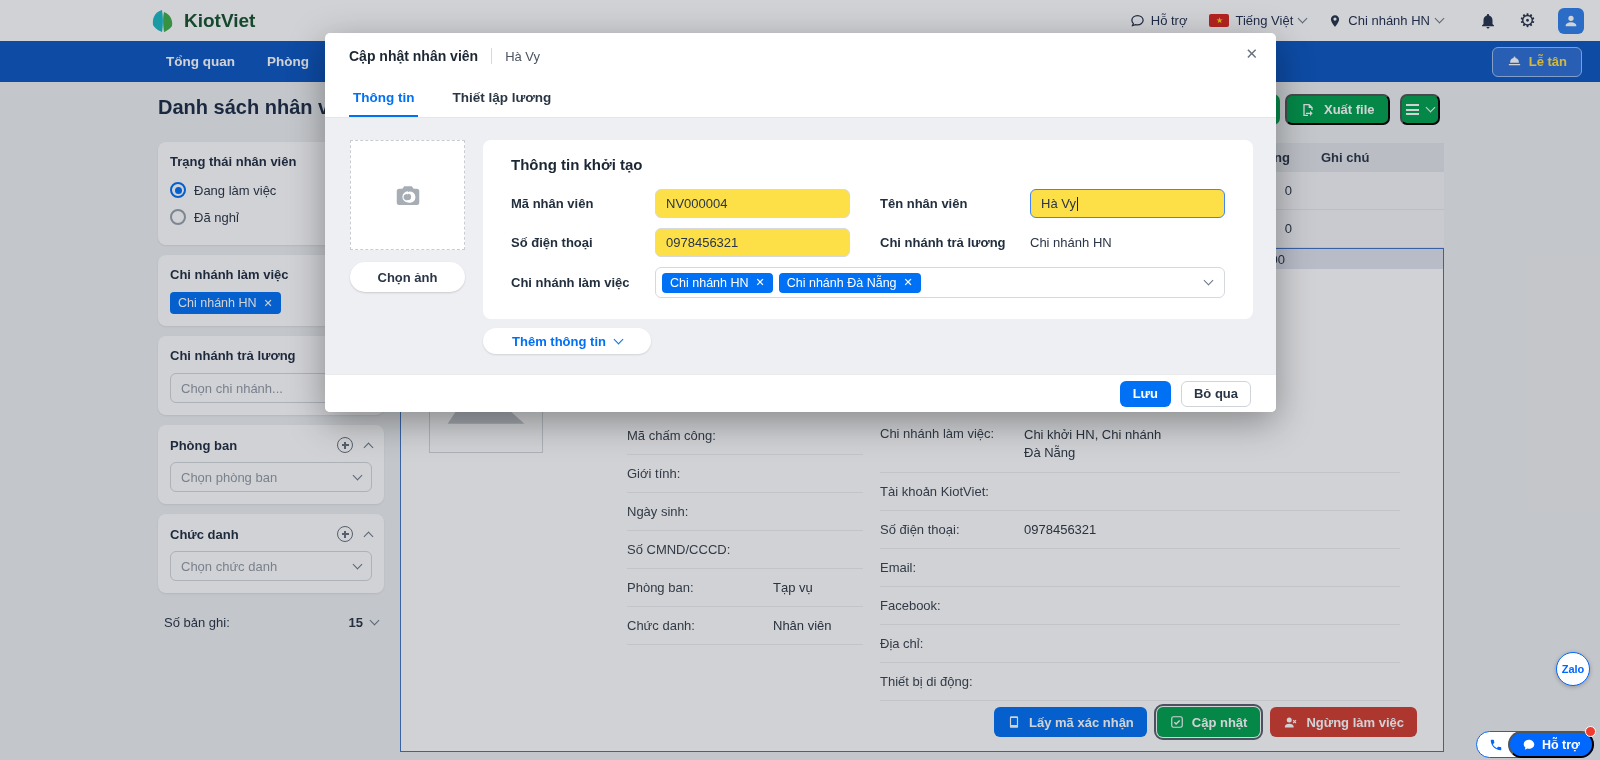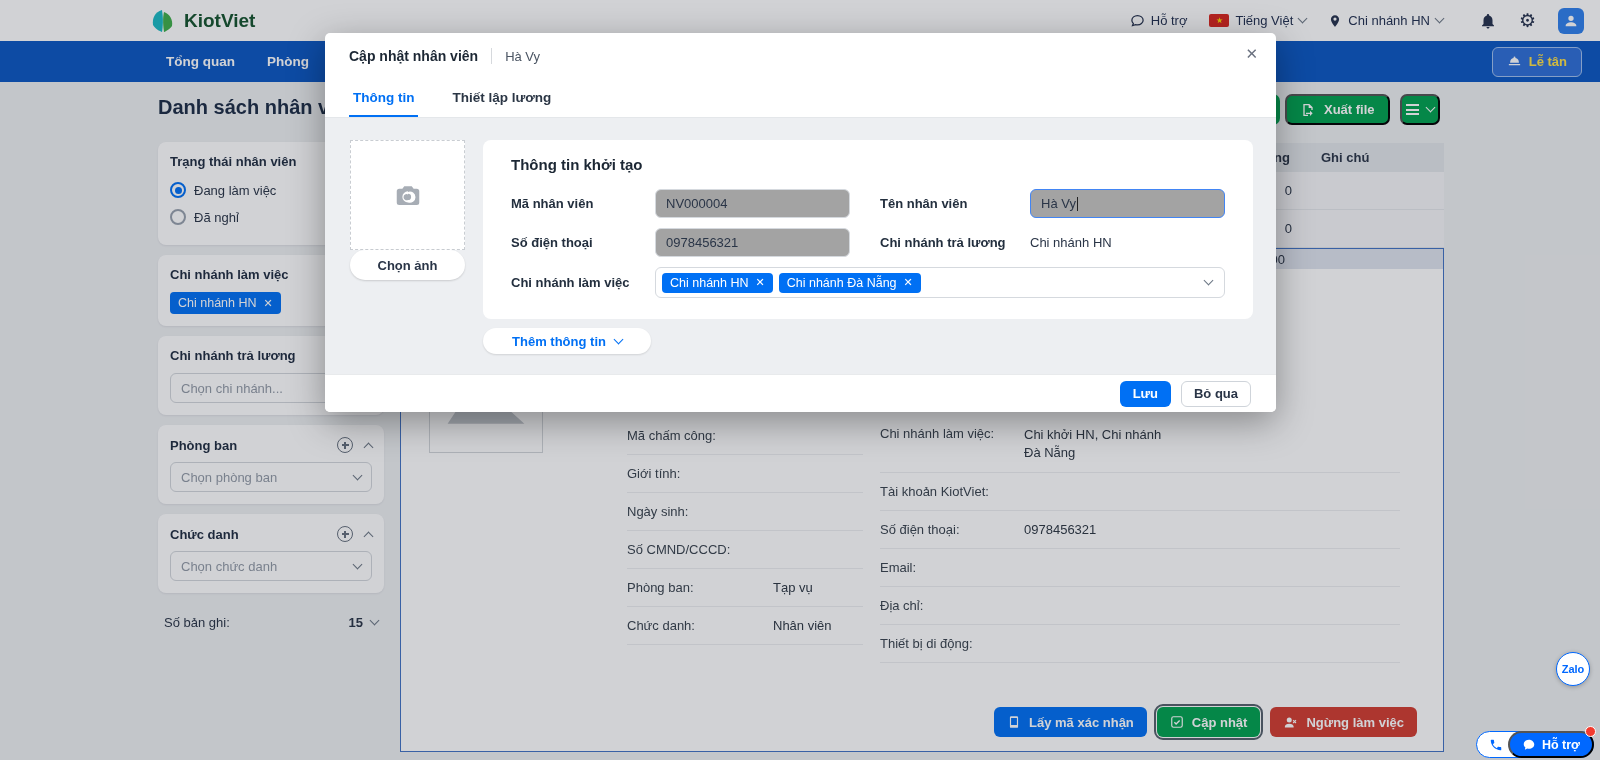--- a/index.html
+++ b/index.html
@@ -99,28 +99,28 @@
   .modal-title { font-size:14px; font-weight:bold; color:#1c2734; }
   .modal-vsep { width:1px; height:16px; background:#d6d9dd; margin:0 13px; }
   .modal-emp { font-size:13px; color:#4b5563; }
   .modal-close { position:absolute; right:18px; top:12px; font-size:15px; color:#6b7280; cursor:pointer; font-style:normal; }
   .modal-tabs { height:39px; display:flex; align-items:stretch; padding:0 24px; border-bottom:1px solid #e4e7ea; }
   .tab { display:flex; align-items:center; padding:0 4px; margin-right:30px; font-weight:bold; font-size:13.5px; color:#2b3645; cursor:pointer; border-bottom:2.5px solid transparent; }
   .tab.active { color:#0070f4; border-bottom-color:#0070f4; }
   .modal-body { flex:1; background:#edeff2; display:flex; padding:22px 25px 0 25px; gap:18px; }
   .photo-col { width:115px; flex:0 0 115px; }
   .photo-box { width:115px; height:110px; background:#fff; border:1px dashed #c9cdd2; display:flex; align-items:center; justify-content:center; }
-  .choose-photo { width:115px; height:30px; background:#fff; border:none; border-radius:16px; font-weight:bold; font-size:13px; color:#2a3547; box-shadow:0 1px 2px rgba(0,0,0,.15); cursor:pointer; display:flex; align-items:center; justify-content:center; }
+  .choose-photo { margin-top:12px; width:115px; height:30px; background:#fff; border:none; border-radius:16px; font-weight:bold; font-size:13px; color:#2a3547; box-shadow:0 1px 2px rgba(0,0,0,.15); cursor:pointer; display:flex; align-items:center; justify-content:center; }
   .form-col { flex:1; display:flex; flex-direction:column; }
   .form-card { background:#fff; border-radius:8px; padding:16px 28px 20px 28px; height:179px; }
   .section-title { font-size:15px; font-weight:bold; color:#1c2734; margin-bottom:16px; }
   .frow { display:flex; align-items:center; margin-bottom:10px; }
   .flabel { flex:0 0 144px; font-weight:bold; font-size:13px; color:#232f3e; }
   .flabel.second { flex:0 0 150px; margin-left:30px; }
-  .f-input { width:195px; height:29px; border:1px solid #d5d9de; border-radius:6px; background:#a3a3a3; display:flex; align-items:center; padding:0 10px; color:#2a3547; }
+  .f-input { width:195px; height:29px; border:1px solid #d5d9de; border-radius:6px; background:#fde047; display:flex; align-items:center; padding:0 10px; color:#2a3547; }
   .f-input.focused { border:1.5px solid #4285f4; }
   .caret { display:inline-block; width:1px; height:14px; background:#222; margin-left:1px; }
   .f-text { color:#2a3547; }
   .multiselect { flex:1; height:31px; border:1px solid #d5d9de; border-radius:6px; background:#fff; display:flex; align-items:center; gap:6px; padding:0 12px 0 6px; cursor:pointer; }
   .multiselect .chip { padding:3px 8px; }
   .multiselect .chev { margin-left:auto; }
   .more-info { margin-top:9px; width:168px; height:26px; background:#fff; border:none; border-radius:16px; color:#0070f4; font-weight:bold; font-size:13px; display:flex; align-items:center; justify-content:center; gap:9px; box-shadow:0 1px 2px rgba(0,0,0,.12); cursor:pointer; }
   .modal-footer { height:38px; background:#fff; border-top:1px solid #e8eaec; display:flex; align-items:center; justify-content:flex-end; gap:10px; padding:0 25px; }
   .btn-save { height:26px; padding:0 13px; background:#0070f4; color:#fff; border:none; border-radius:6px; font-weight:bold; font-size:13px; cursor:pointer; }
   .btn-cancel { height:26px; padding:0 12px; background:#fff; color:#2a3547; border:1px solid #cfd4da; border-radius:6px; font-weight:bold; font-size:13px; cursor:pointer; }
@@ -324,20 +324,24 @@
         <div class="drow">
             <span class="dlabel">Tài khoản KiotViet:</span>
             <span class="dvalue"></span>
           </div>
         <div class="drow">
             <span class="dlabel">Số điện thoại:</span>
             <span class="dvalue">0978456321</span>
           </div>
         <div class="drow">
             <span class="dlabel">Email:</span>
+            <span class="dvalue"></span>
+          </div>
+        <div class="drow">
+            <span class="dlabel">Facebook:</span>
             <span class="dvalue"></span>
           </div>
         <div class="drow">
             <span class="dlabel">Địa chỉ:</span>
             <span class="dvalue"></span>
           </div>
         <div class="drow">
             <span class="dlabel">Thiết bị di động:</span>
             <span class="dvalue"></span>
           </div>

